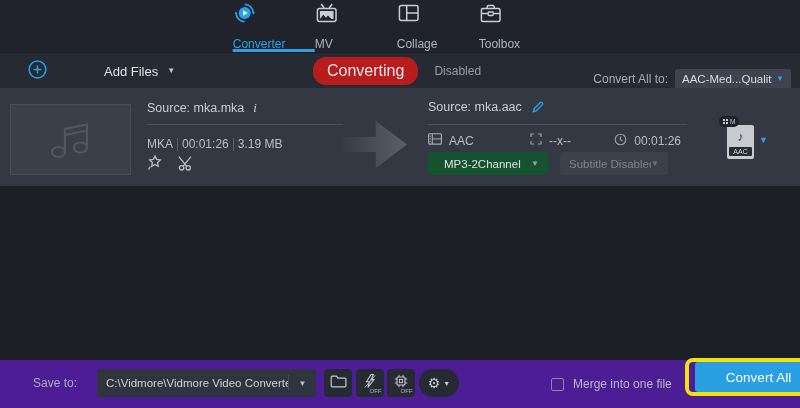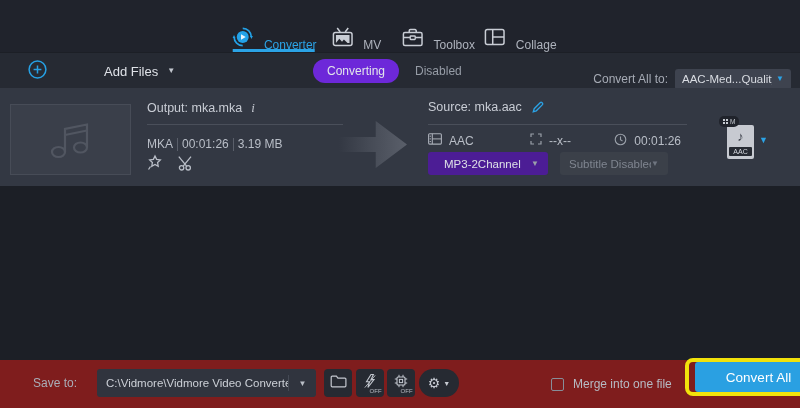--- a/index.html
+++ b/index.html
@@ -2,32 +2,32 @@
 <html><head>
 <meta charset="utf-8">
 <style>
   * { box-sizing: border-box; }
   body { margin: 0; background: #101216; font-family: "Liberation Sans", sans-serif; }
   .window { position: relative; width: 800px; height: 408px; background: #1c1f26; overflow: hidden; }
 
   
   .topnav { position: absolute; top: 0; left: 0; right: 0; height: 52px; background: #20232c; }
   .tabs { position: absolute; left: 50%; top: 0; height: 52px; transform: translateX(-51%); display: flex; }
-  .tab { width: 82px; height: 52px; display: flex; flex-direction: row; align-items: flex-end; justify-content: center; gap: 9px; position: relative; cursor: pointer; }
+  .tab { width: 82px; height: 52px; display: flex; flex-direction: column; align-items: flex-start; justify-content: center; gap: 9px; position: relative; cursor: pointer; }
   .tab .tlabel { font-size: 12px; color: #aeb3bd; white-space: nowrap; }
   .tab.active .tlabel { color: #2ba3e6; }
   .tab.active::after { content: ""; position: absolute; left: 0; right: 0; bottom: 0; height: 3px; background: #2ba3e6; }
 
   
   .toolbar { position: absolute; top: 52px; left: 0; right: 0; height: 36px; background: #262a33; border-top: 1px solid rgba(0,0,0,.25); }
   .addfiles { position: absolute; left: 28px; top: 0; height: 36px; display: flex; align-items: center; gap: 9px; cursor: pointer; }
   .af-label { font-size: 13px; color: #dfe2e8; margin-left: 48px; }
   .caret { font-size: 8px; color: #c3c7cf; line-height: 1; }
   .viewtabs { position: absolute; left: 313px; top: 0; height: 36px; display: flex; align-items: center; gap: 16px; }
-  .pill { background: #6d28d9; color: #e2e5ea; font-size: 12px; padding: 5px 14px; border-radius: 13px; cursor: pointer; }
+  .pill { background: #b91c1c; color: #e2e5ea; font-size: 16px; padding: 5px 14px; border-radius: 13px; cursor: pointer; }
   .plain-tab { font-size: 12px; color: #969ca6; cursor: pointer; }
   .convertto { position: absolute; right: 9px; top: 8px; height: 36px; display: flex; align-items: center; gap: 7px; }
   .ct-label { font-size: 12px; color: #a6abb5; }
   .ct-select { width: 116px; height: 21px; background: #3e434f; border-radius: 3px; display: flex; align-items: center; padding: 0 7px; gap: 4px; cursor: pointer; }
   .ct-value { flex: 1; font-size: 11.5px; color: #d9dce2; white-space: nowrap; overflow: hidden; }
   .caret-blue { font-size: 8px; color: #2ba3e6; line-height: 1; }
 
   
   .item-row { position: absolute; top: 88px; left: 0; right: 0; height: 98px; background: #333843; }
   .thumb { position: absolute; left: 10px; top: 16px; width: 121px; height: 71px; background: #3a3f4a; border: 1px solid #474c57; display: flex; align-items: center; justify-content: center; }
@@ -44,39 +44,39 @@
   .icon-btn { cursor: pointer; display: inline-flex; }
   .big-arrow { position: absolute; left: 339px; top: 33px; width: 68px; height: 47px;
     background: linear-gradient(to right, rgba(85,90,101,0), rgba(85,90,101,.55) 45%, #5a5f6a);
     clip-path: polygon(0 34%, 54% 34%, 54% 0, 100% 50%, 54% 100%, 54% 66%, 0 66%); }
   .out-info { position: absolute; left: 428px; top: 45px; width: 259px; height: 16px; font-size: 12px; color: #b9bec7; }
   .oi-group { position: absolute; top: 0; display: flex; align-items: center; gap: 7px; white-space: nowrap; }
   .oi-format { left: 0; }
   .oi-res { left: 102px; }
   .oi-time { right: 6px; }
   .dd { position: absolute; top: 64px; height: 23px; border-radius: 3px; display: flex; align-items: center; padding: 0 9px; cursor: pointer; }
-  .dd-audio { left: 428px; width: 120px; background: #4c1d95; padding-left: 16px; }
+  .dd-audio { left: 428px; width: 120px; background: #14532d; padding-left: 16px; }
   .dd-audio .dd-val { color: #dde0e6; }
   .dd-audio .caret { color: #9aa0aa; }
   .dd-sub { left: 560px; width: 108px; background: #3b4049; }
   .dd-sub .dd-val { color: #7f8590; }
   .dd-sub .caret { color: #6f7580; }
   .dd-val { flex: 1; font-size: 11.5px; white-space: nowrap; overflow: hidden; }
   .outfile { position: absolute; left: 727px; top: 37px; width: 27px; height: 34px; background: #c7cad1; border-radius: 2px; }
   .outfile .note { position: absolute; top: 4px; left: 0; right: 0; text-align: center; font-size: 13px; color: #3a3e48; }
   .outfile .ftype { position: absolute; bottom: 3px; left: 2px; right: 2px; background: #272b33; color: #d6d9df; font-size: 7px; text-align: center; border-radius: 1px; padding: 1px 0; }
   .fbadge { position: absolute; left: 719px; top: 28px; height: 11px; padding: 0 4px; background: #20232b; border-radius: 5px; font-size: 6.5px; color: #c6cad1; display: flex; align-items: center; }
   .dots { width: 2px; height: 2px; background: #c6cad1; box-shadow: 3px 0 #c6cad1, 0 3px #c6cad1, 3px 3px #c6cad1; margin: -3px 5px 0 0; }
   .out-caret { position: absolute; left: 759px; top: 47px; font-size: 9px; color: #2ba3e6; cursor: pointer; }
 
   
   .workspace { position: absolute; top: 186px; left: 0; right: 0; height: 174px; background: #1c1f26; }
 
   
-  .footer { position: absolute; top: 360px; left: 0; right: 0; bottom: 0; background: #7f1d1d; }
+  .footer { position: absolute; top: 360px; left: 0; right: 0; bottom: 0; background: #4c1d95; }
   .saveto-label { position: absolute; left: 33px; top: 16px; font-size: 12px; color: #a9aeb8; }
   .path-combo { position: absolute; left: 97px; top: 9px; width: 219px; height: 28px; background: #30343e; border-radius: 3px; display: flex; align-items: center; cursor: pointer; }
   .path-text { flex: 1; font-size: 11.5px; color: #ccd0d7; padding: 0 9px; white-space: nowrap; overflow: hidden; }
   .combo-div { width: 1px; height: 16px; background: #454a55; }
   .combo-caret { width: 27px; text-align: center; font-size: 8px; color: #b9bec6; }
   .tool-btn { position: absolute; top: 9px; width: 28px; height: 28px; background: #262a32; border-radius: 4px; display: flex; align-items: center; justify-content: center; cursor: pointer; }
   .btn-folder { left: 324px; }
   .btn-bolt { left: 356px; }
   .btn-chip { left: 387px; }
   .off { position: absolute; right: 2px; bottom: 3px; font-size: 6px; color: #b9bec6; letter-spacing: .2px; }
@@ -116,37 +116,37 @@
             <rect x="2.7" y="6.5" width="18.6" height="13" rx="2" stroke="#c9cdd5" stroke-width="1.5" fill="none"></rect>
             <rect x="5.2" y="9" width="13.6" height="8" fill="#c9cdd5"></rect>
             <path d="M5.2 17 l3.4-4.3 2.7 3.1 1.9-2.3 3.6 3.5 z" fill="#20232c"></path>
           </svg>
         </span>
         <span class="tlabel">MV</span>
       </div>
       <div class="tab">
         <span>
           <svg width="24" height="22" viewBox="0 0 24 22">
+            <rect x="2.7" y="3.5" width="18.6" height="15" rx="2" stroke="#c9cdd5" stroke-width="1.5" fill="none"></rect>
+            <line x1="10" y1="3.5" x2="10" y2="18.5" stroke="#c9cdd5" stroke-width="1.5"></line>
+            <line x1="10" y1="11" x2="21.3" y2="11" stroke="#c9cdd5" stroke-width="1.5"></line>
+          </svg>
+        </span>
+        <span class="tlabel">Collage</span>
+      </div>
+      <div class="tab">
+        <span>
+          <svg width="24" height="22" viewBox="0 0 24 22">
             <path d="M8.5 6.5 V4.8 a1.2 1.2 0 0 1 1.2-1.2 h4.6 a1.2 1.2 0 0 1 1.2 1.2 V6.5" stroke="#c9cdd5" stroke-width="1.5" fill="none"></path>
             <rect x="2.7" y="6.5" width="18.6" height="13" rx="1.5" stroke="#c9cdd5" stroke-width="1.5" fill="none"></rect>
             <path d="M2.7 11.5 h6.8 M14.5 11.5 h6.8" stroke="#c9cdd5" stroke-width="1.5"></path>
             <rect x="9.5" y="10" width="5" height="3.5" rx="0.5" stroke="#c9cdd5" stroke-width="1.3" fill="none"></rect>
           </svg>
         </span>
         <span class="tlabel">Toolbox</span>
-      </div>
-      <div class="tab">
-        <span>
-          <svg width="24" height="22" viewBox="0 0 24 22">
-            <rect x="2.7" y="3.5" width="18.6" height="15" rx="2" stroke="#c9cdd5" stroke-width="1.5" fill="none"></rect>
-            <line x1="10" y1="3.5" x2="10" y2="18.5" stroke="#c9cdd5" stroke-width="1.5"></line>
-            <line x1="10" y1="11" x2="21.3" y2="11" stroke="#c9cdd5" stroke-width="1.5"></line>
-          </svg>
-        </span>
-        <span class="tlabel">Collage</span>
       </div>
     </div>
   </div>
 
   <div class="toolbar">
     <div class="addfiles">
       <span>
         <svg width="19" height="19" viewBox="0 0 19 19">
           <circle cx="9.5" cy="9.5" r="8.4" stroke="#26a0e4" stroke-width="1.5" fill="none"></circle>
           <path d="M9.5 5.6 v7.8 M5.6 9.5 h7.8" stroke="#26a0e4" stroke-width="1.5"></path>
@@ -174,21 +174,21 @@
         <svg width="52" height="46" viewBox="0 0 52 46">
           <ellipse cx="13.5" cy="37" rx="6.5" ry="5" stroke="#515661" stroke-width="2.2" fill="none"></ellipse>
           <ellipse cx="35.5" cy="32.5" rx="6.5" ry="5" stroke="#515661" stroke-width="2.2" fill="none"></ellipse>
           <path d="M20 37 V14 L42 9.5 V32.5" stroke="#515661" stroke-width="2.2" fill="none"></path>
           <path d="M20 20 L42 15.5" stroke="#515661" stroke-width="2.2" fill="none"></path>
         </svg>
       </span>
     </div>
 
     <div class="file-label src-label">
-      <span>Output: mka.mka</span>
+      <span>Source: mka.mka</span>
       <span class="info-i">i</span>
     </div>
     <div class="divider src-div"></div>
     <div class="meta">
       <span>MKA</span>
       <span class="vsep"></span>
       <span>00:01:26</span>
       <span class="vsep"></span>
       <span>3.19 MB</span>
     </div>

